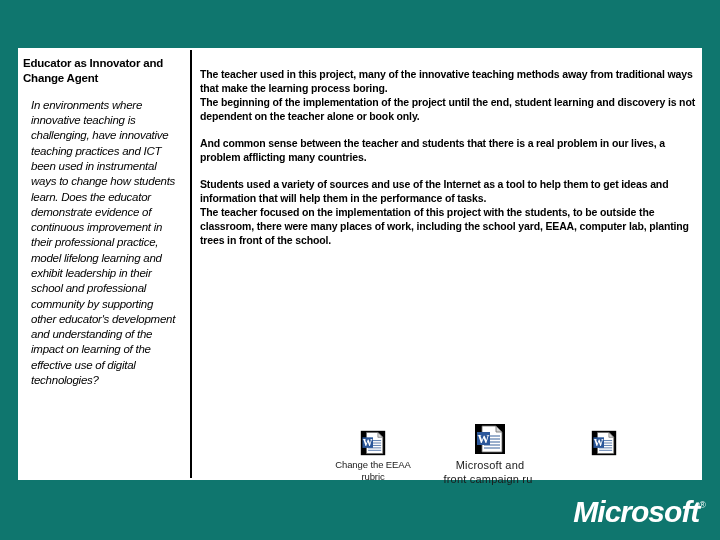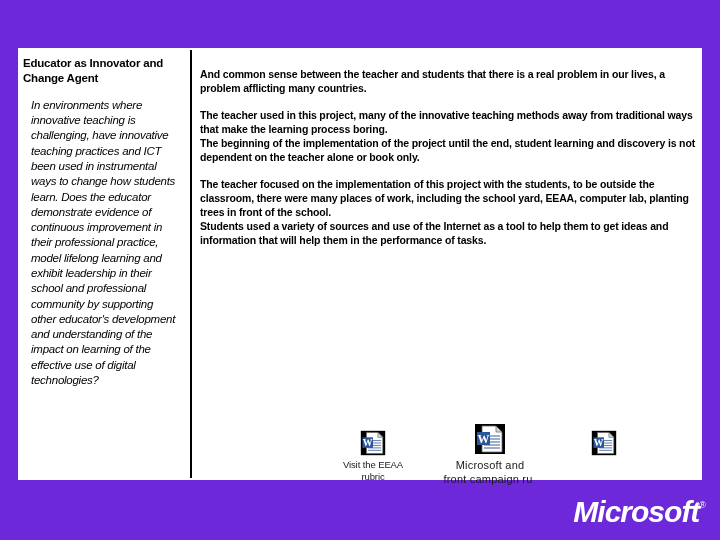--- a/index.html
+++ b/index.html
@@ -10,21 +10,21 @@
   body {
     width: 720px;
     height: 540px;
     overflow: hidden;
     font-family: "Liberation Sans", sans-serif;
   }
   #slide {
     position: relative;
     width: 720px;
     height: 540px;
-    background: #6d28d9;
+    background: #0f766e;
     overflow: hidden;
   }
   #content-panel {
     position: absolute;
     left: 18px;
     top: 48px;
     width: 684px;
     height: 432px;
     background: #ffffff;
   }
@@ -156,31 +156,31 @@
 
     <div id="left-column">
       <div id="question-title">Educator as Innovator and
 Change Agent</div>
       <div id="question-body">In environments where innovative teaching is challenging, have innovative teaching practices and ICT been used in instrumental ways to change how students learn. Does the educator demonstrate evidence of continuous improvement in their professional practice, model lifelong learning and exhibit leadership in their school and professional community by supporting other educator's development and understanding of the impact on learning of the effective use of digital technologies?</div>
     </div>
 
     <div id="right-column">
 
       <p class="answer-para">
-        <span class="answer-line">And common sense between the teacher and students that there is a real problem in our lives, a problem afflicting many countries.</span>
-      </p>
-
-      <p class="answer-para">
         <span class="answer-line">The teacher used in this project, many of the innovative teaching methods away from traditional ways that make the learning process boring.</span>
         <span class="answer-line">The beginning of the implementation of the project until the end, student learning and discovery is not dependent on the teacher alone or book only.</span>
       </p>
 
       <p class="answer-para">
+        <span class="answer-line">And common sense between the teacher and students that there is a real problem in our lives, a problem afflicting many countries.</span>
+      </p>
+
+      <p class="answer-para">
+        <span class="answer-line">Students used a variety of sources and use of the Internet as a tool to help them to get ideas and information that will help them in the performance of tasks.</span>
         <span class="answer-line">The teacher focused on the implementation of this project with the students, to be outside the classroom, there were many places of work, including the school yard, EEAA, computer lab, planting trees in front of the school.</span>
-        <span class="answer-line">Students used a variety of sources and use of the Internet as a tool to help them to get ideas and information that will help them in the performance of tasks.</span>
       </p>
 
     </div>
 
     <div id="doc-objects">
 
       <div class="doc-object obj-0">
         <svg class="doc-icon" viewBox="0 0 32 32">
           <rect x="1" y="1" width="30" height="30" fill="#000000"></rect>
           <path d="M8 3 h14 l6 6 v20 H8 Z" fill="#ffffff" stroke="#6b6b6b" stroke-width="0.8"></path>
@@ -188,21 +188,21 @@
           <g stroke="#4a6fa5" stroke-width="1.1">
             <line x1="15" y1="13" x2="26" y2="13"></line>
             <line x1="15" y1="16" x2="26" y2="16"></line>
             <line x1="15" y1="19" x2="26" y2="19"></line>
             <line x1="10" y1="22" x2="26" y2="22"></line>
             <line x1="10" y1="25" x2="26" y2="25"></line>
           </g>
           <rect x="3" y="9" width="13" height="13" fill="#2b579a"></rect>
           <text x="9.5" y="19.5" font-family="'Liberation Serif', serif" font-size="12" font-weight="bold" fill="#ffffff" text-anchor="middle">W</text>
         </svg>
-        <div class="doc-label">Visit the EEAA
+        <div class="doc-label">Change the EEAA
 rubric</div>
       </div>
 
       <div class="doc-object obj-1">
         <svg class="doc-icon" viewBox="0 0 32 32">
           <rect x="1" y="1" width="30" height="30" fill="#000000"></rect>
           <path d="M8 3 h14 l6 6 v20 H8 Z" fill="#ffffff" stroke="#6b6b6b" stroke-width="0.8"></path>
           <path d="M22 3 l6 6 h-6 Z" fill="#d9d9d9" stroke="#6b6b6b" stroke-width="0.8"></path>
           <g stroke="#4a6fa5" stroke-width="1.1">
             <line x1="15" y1="13" x2="26" y2="13"></line>

